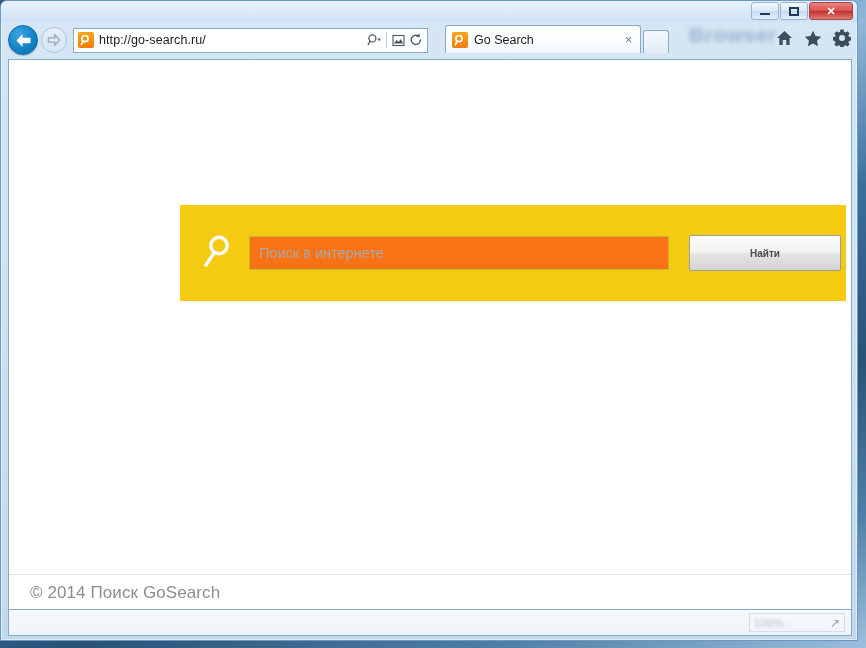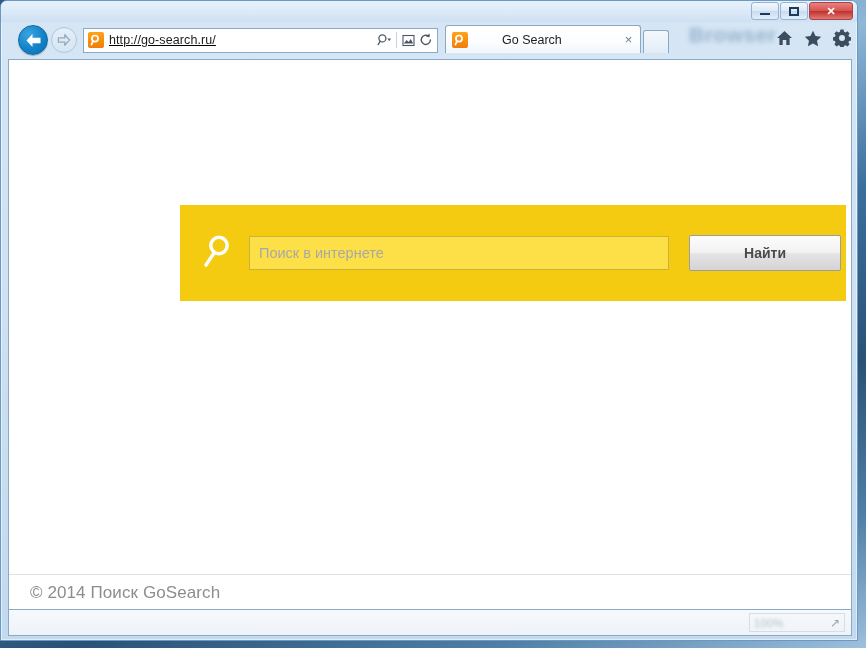--- a/index.html
+++ b/index.html
@@ -59,22 +59,21 @@
     font-weight: bold;
   }
   .glyph-min { display:block; width:10px; height:2px; background:#1b3a5c; margin-top:6px;}
   .glyph-max { display:block; width:10px; height:9px; border:2px solid #1b3a5c; }
 
   
   #nav-bar {
     position: absolute; left:0; top:21px;
     width:100%; height: 36px;
     display:flex; align-items:center;
-    padding-left: 17px;
-    text-decoration: underline;
+    padding-left: 7px;
   }
   .navbtn {
     width: 30px; height: 30px; border-radius: 50%;
     display:flex; align-items:center; justify-content:center;
     flex: 0 0 auto;
   }
   #back-button {
     background: radial-gradient(circle at 35% 30%, #3ba4e0 0%, #1283c8 55%, #0a6fae 100%);
     border: 1px solid #0b6aa6;
     box-shadow: 0 1px 1px rgba(0,0,0,.25);
@@ -125,21 +124,20 @@
     display:flex; align-items:flex-end;
   }
   #browser-tab {
     width: 196px; height: 28px;
     background: linear-gradient(to bottom,#ffffff 0%, #fbfdff 60%, #f1f6fb 100%);
     border: 1px solid #8aa9c4;
     border-bottom: none;
     border-radius: 3px 3px 0 0;
     display:flex; align-items:center;
     padding: 0 4px 0 6px;
-    gap: 28px;
   }
   #tab-favicon {
     width: 16px; height: 16px; flex:0 0 auto;
     background: linear-gradient(to bottom,#ffa318,#f07c0b);
     border-radius: 2px;
     display:flex; align-items:center; justify-content:center;
     margin-right: 6px;
   }
   #tab-title {
     flex:1 1 auto; font-size: 12.5px; color:#1c1c1c;
@@ -193,36 +191,36 @@
     position: absolute;
     left: 171px; top: 145px;
     width: 666px; height: 96px;
     display: flex; align-items: center;
     padding-left: 21px;
   }
   #search-glass-icon { flex: 0 0 auto; margin-right: 18px; }
   #search-input {
     width: 420px; height: 34px;
     border: 1px solid #c9b43a;
-    background: #fde047;
+    background: #f97316;
     font-family: "Liberation Sans", sans-serif;
     font-size: 14.5px;
     color: #222;
     padding: 0 9px;
     outline: none;
   }
   #search-input::placeholder { color: #a8a8a8; }
   #search-submit {
     width: 152px; height: 36px;
     margin-left: 20px;
     border: 1px solid #9d9d9d;
     border-radius: 2px;
     background: linear-gradient(to bottom,#fcfcfc 0%, #f2f2f2 48%, #e4e4e4 52%, #d4d4d4 100%);
     font-family: "Liberation Sans", sans-serif;
-    font-size: 14px;
+    font-size: 10px;
     font-weight: bold;
     color: #4b4b4b;
     cursor: pointer;
   }
 
   
   #page-footer {
     position: absolute; left: 0; bottom: 0;
     width: 100%; height: 36px;
     border-top: 1px solid #e2e2e2;

